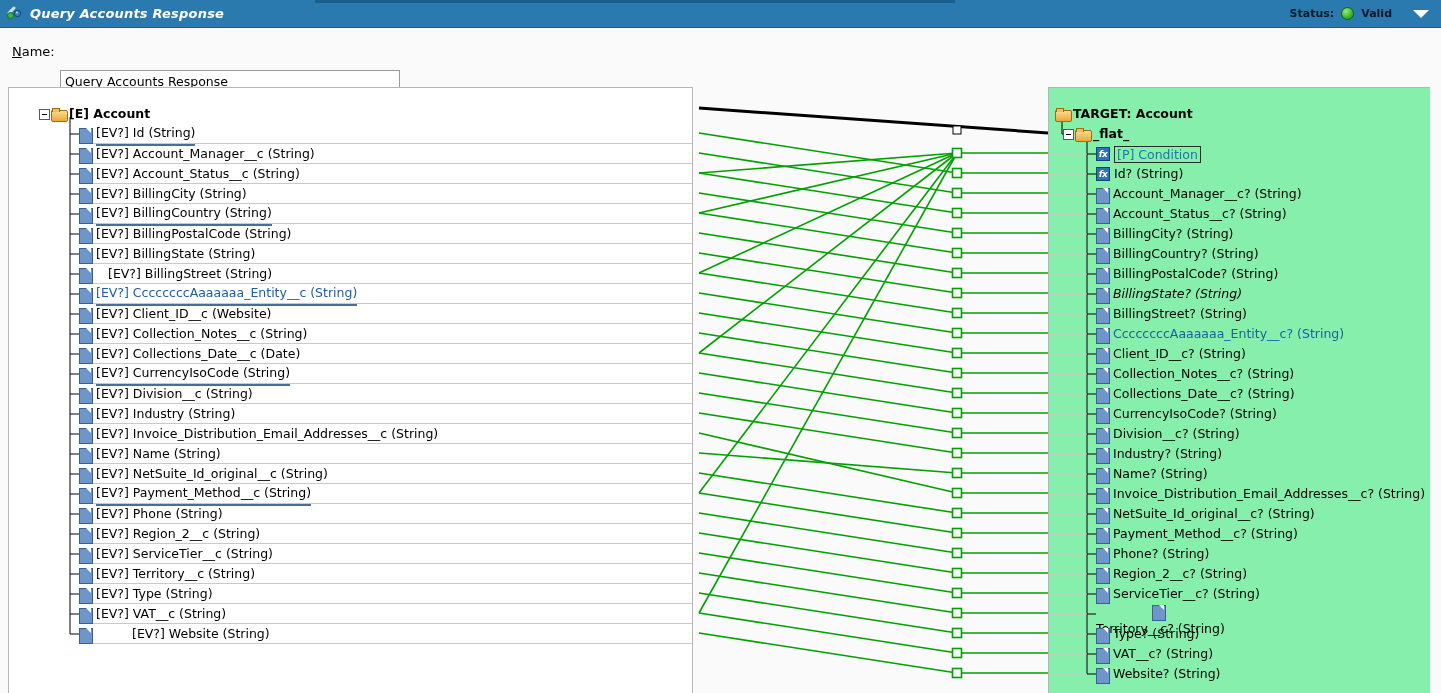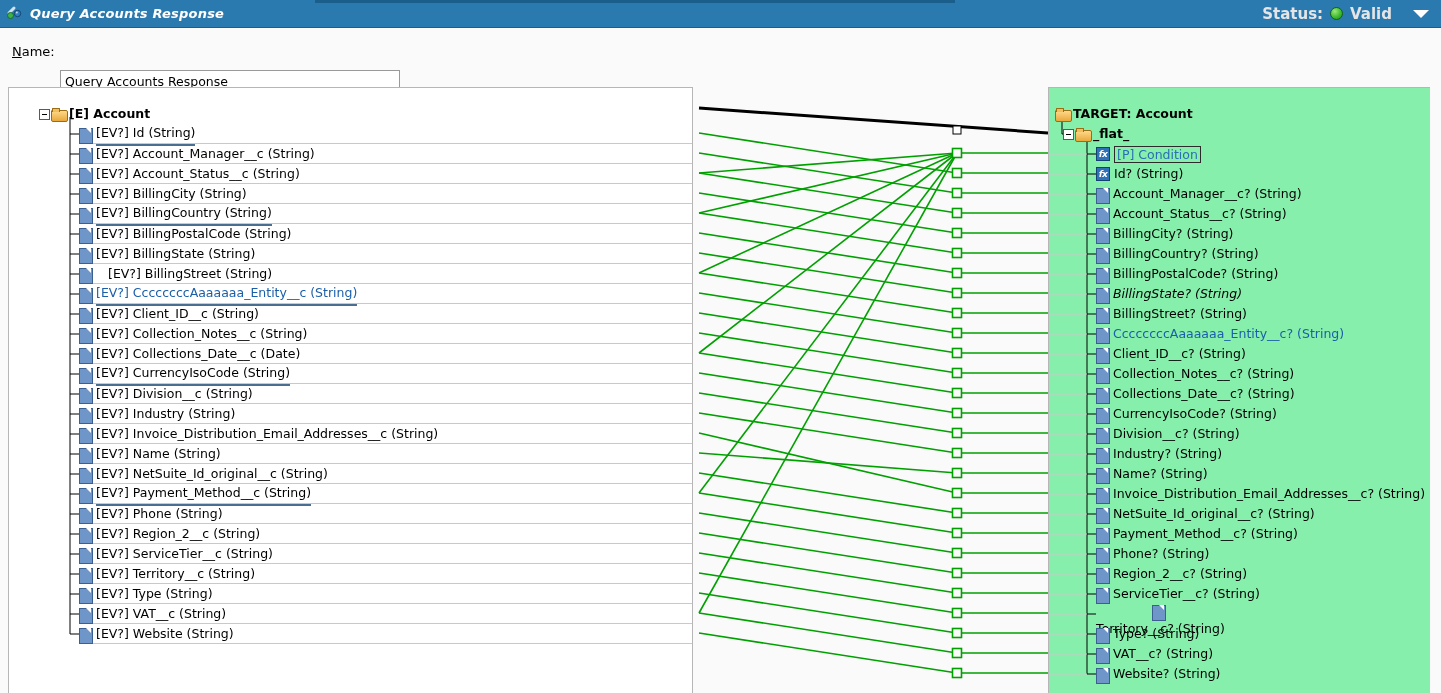--- a/index.html
+++ b/index.html
@@ -23,21 +23,21 @@
     content: ""; position: absolute; left: 315px; top: 0; width: 640px; height: 3px;
     background: #1a5e8c;
   }
   .tb-icon { position: relative; margin-left: 6px; width: 18px; height: 18px; flex: none; }
   .tb-title {
     color: #ffffff; font-size: 13px; font-weight: bold; font-style: italic;
     margin-left: 6px; letter-spacing: .2px; white-space: nowrap;
   }
   .tb-right {
     margin-left: auto; display: flex; align-items: center; gap: 7px;
-    padding-right: 12px; color: #e5e5e5; font-size: 15px; font-weight: bold; justify-content: flex-end;
+    padding-right: 12px; color: #0f172a; font-size: 11px; font-weight: bold; justify-content: flex-end;
   }
   .status-dot {
     width: 13px; height: 13px; border-radius: 50%;
     background: radial-gradient(circle at 35% 30%, #9ce87a 0%, #3fbb32 55%, #1f8a1c 100%);
     border: 1px solid #15610f; display: inline-block;
   }
   .tb-caret {
     width: 0; height: 0; border-left: 8px solid transparent; border-right: 8px solid transparent;
     border-top: 8px solid #ffffff; margin-left: 14px;
   }
@@ -261,21 +261,21 @@
         <div class="row" style="left: 70px; top: 176px; gap: 12px;">
           <span class="ico-doc"></span>
           <span class="lbl">[EV?] BillingStreet (String)</span>
         </div>
         <div class="row" style="left: 70px; top: 196px;">
           <span class="ico-doc"></span>
           <span class="lbl blue underlined">[EV?] CcccccccAaaaaaa_Entity__c (String)</span>
         </div>
         <div class="row" style="left: 70px; top: 216px;">
           <span class="ico-doc"></span>
-          <span class="lbl">[EV?] Client_ID__c (String)</span>
+          <span class="lbl">[EV?] Client_ID__c (Website)</span>
         </div>
         <div class="row" style="left: 70px; top: 236px;">
           <span class="ico-doc"></span>
           <span class="lbl">[EV?] Collection_Notes__c (String)</span>
         </div>
         <div class="row" style="left: 70px; top: 256px;">
           <span class="ico-doc"></span>
           <span class="lbl">[EV?] Collections_Date__c (Date)</span>
         </div>
         <div class="row" style="left: 70px; top: 276px;">
@@ -323,21 +323,21 @@
           <span class="lbl">[EV?] Territory__c (String)</span>
         </div>
         <div class="row" style="left: 70px; top: 496px;">
           <span class="ico-doc"></span>
           <span class="lbl">[EV?] Type (String)</span>
         </div>
         <div class="row" style="left: 70px; top: 516px;">
           <span class="ico-doc"></span>
           <span class="lbl">[EV?] VAT__c (String)</span>
         </div>
-        <div class="row" style="left: 70px; top: 536px;">
+        <div class="row" style="left: 70px; top: 536px; gap: 36px;">
           <span class="ico-doc"></span>
           <span class="lbl">[EV?] Website (String)</span>
         </div>
       </div>
   </div>
 
   <div class="panel-mid">
     <svg class="conn" id="map-svg" width="355" height="606">
         <line x1="6" y1="21" x2="355" y2="46" stroke="#000000" stroke-width="3"></line>
         <rect x="260" y="39" width="8" height="8" fill="#ffffff" stroke="#000000"></rect>

